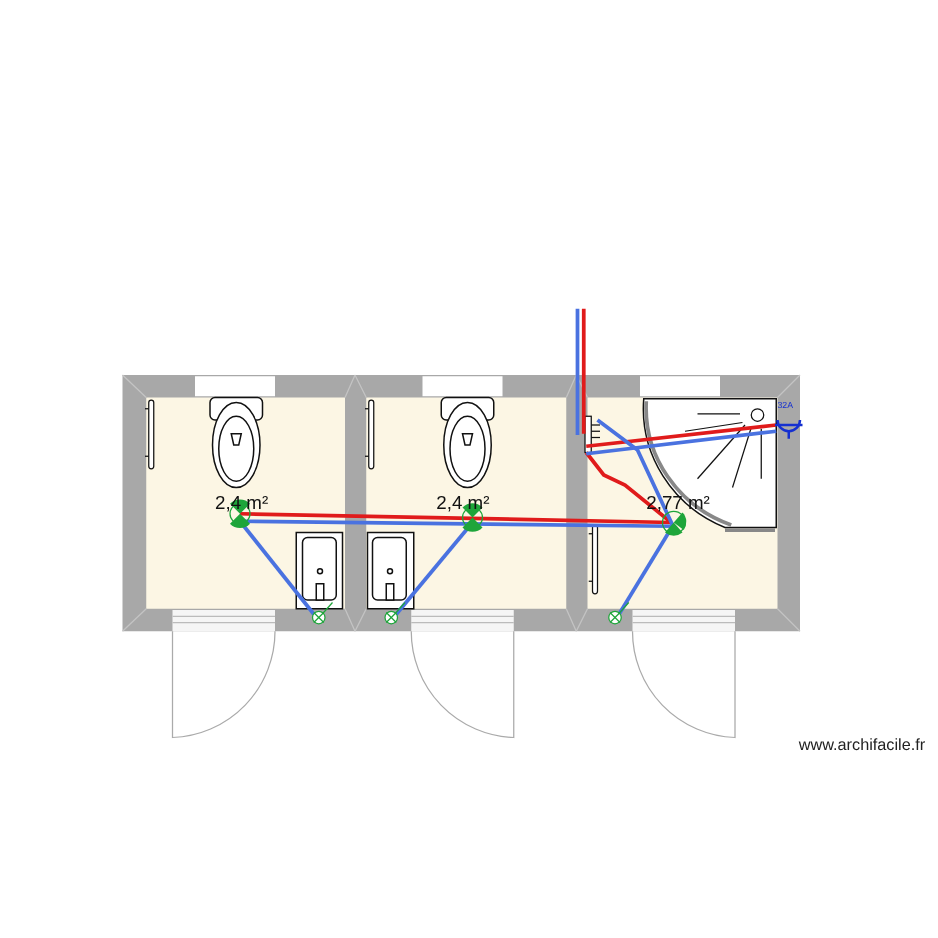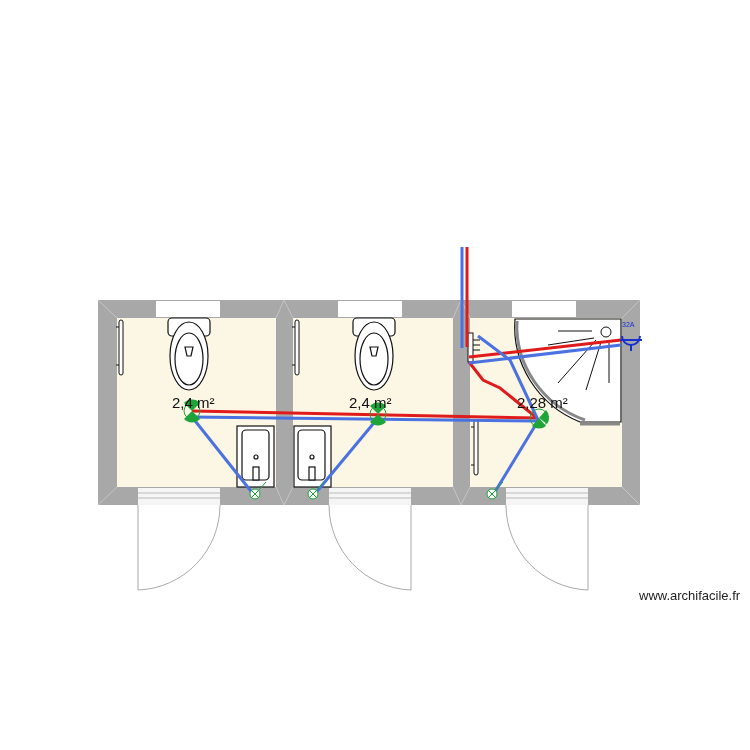--- a/index.html
+++ b/index.html
@@ -173,15 +173,15 @@
 
   <g stroke="#1530d0" stroke-width="2" fill="none">
     <path d="M622 336 A9 9 0 0 0 640 336"></path>
     <line x1="631" y1="345" x2="631" y2="351"></line>
     <line x1="620" y1="340" x2="642" y2="340"></line>
   </g>
 </svg>
 
 <div class="area-label" style="left:172px;top:394px;">2,4 m²</div>
 <div class="area-label" style="left:349px;top:394px;">2,4 m²</div>
-<div class="area-label" style="left:517px;top:394px;">2,28 m²</div>
+<div class="area-label" style="left:517px;top:394px;">2,77 m²</div>
 <div style="position:absolute;left:622px;top:321px;font-size:7px;color:#1530d0;">32A</div>
 <div class="watermark">www.archifacile.fr</div>
 
 </body></html>

